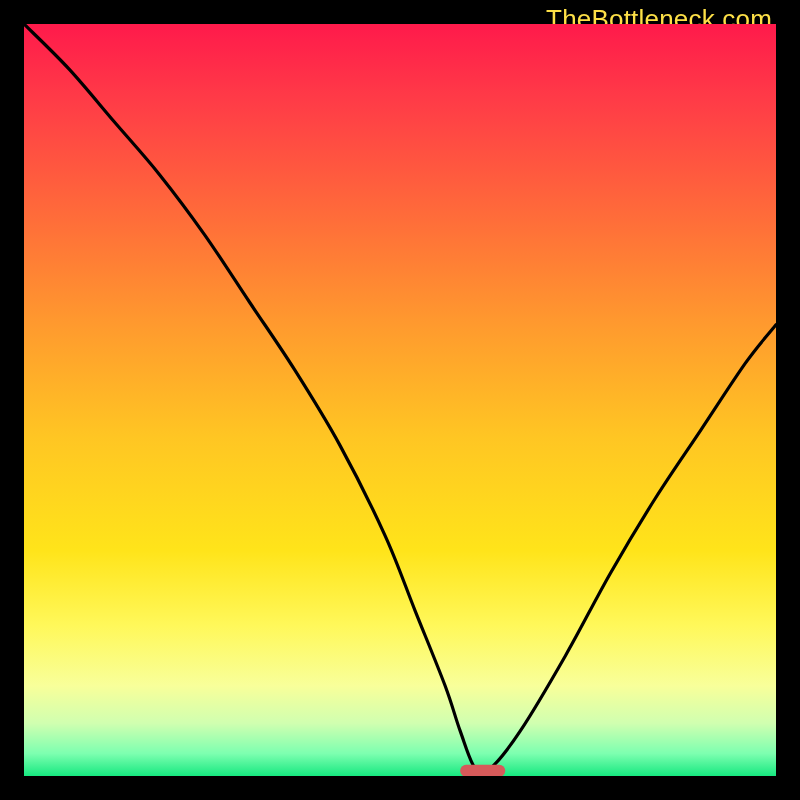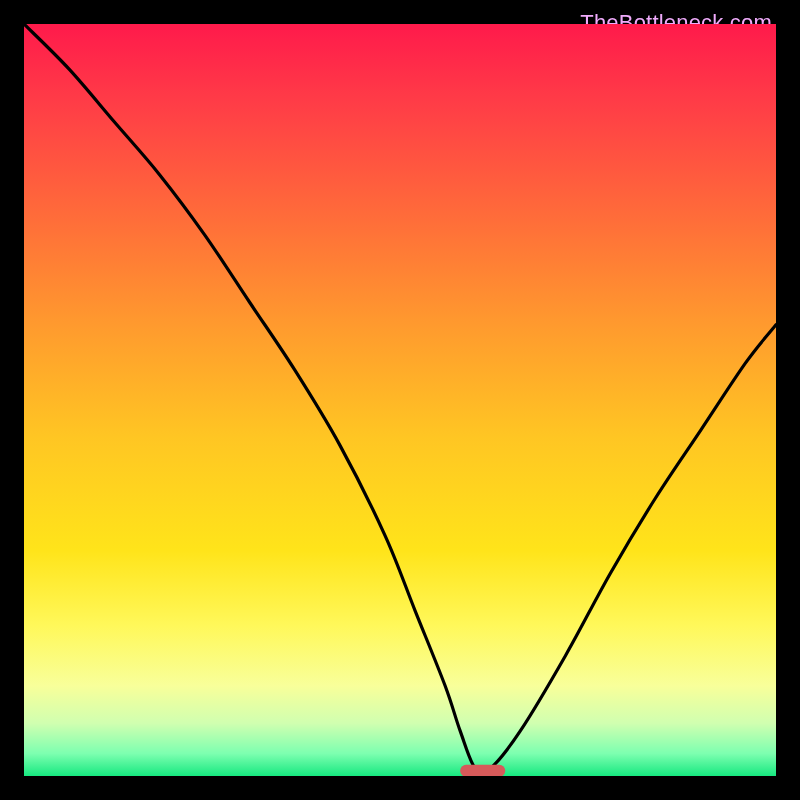--- a/index.html
+++ b/index.html
@@ -6,24 +6,24 @@
     margin: 0;
     padding: 0;
     width: 800px;
     height: 800px;
     background: #000;
     overflow: hidden;
     font-family: Arial, Helvetica, sans-serif;
   }
   .watermark {
     position: absolute;
-    top: 10px;
+    top: 4px;
     right: 28px;
-    color: #f0abfc;
-    font-size: 22px;
+    color: #fde047;
+    font-size: 26px;
     font-weight: 500;
     letter-spacing: 0.2px;
   }
   .plot {
     position: absolute;
     left: 24px;
     top: 24px;
     width: 752px;
     height: 752px;
   }

